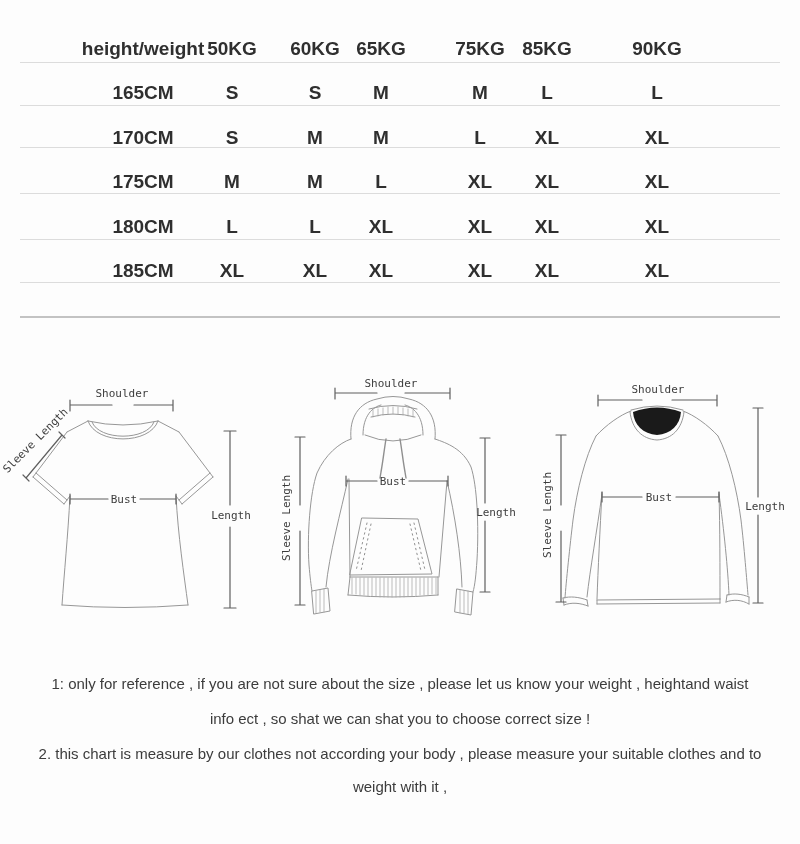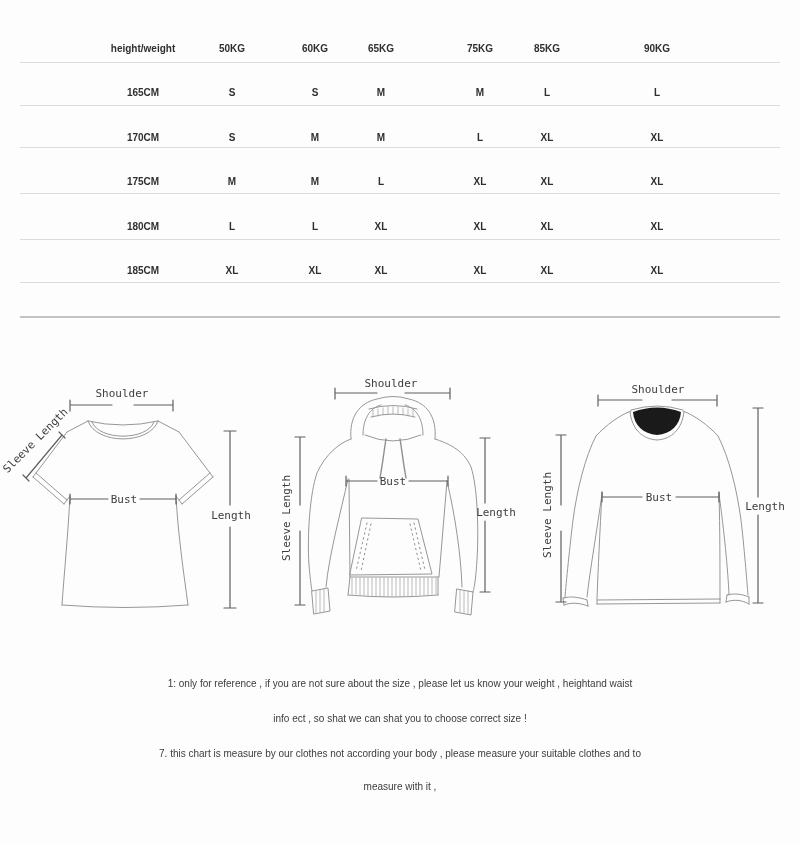--- a/index.html
+++ b/index.html
@@ -2,36 +2,36 @@
 <html><head>
 <meta charset="utf-8">
 <style>
   html,body{margin:0;padding:0;}
   body{font-family:"Liberation Sans","DejaVu Sans",sans-serif;}
   #stage{position:relative;width:800px;height:844px;background:#fdfdfd;overflow:hidden;}
 
   
   .tline{position:absolute;left:20px;width:760px;height:1px;background:#dcdcdc;}
   .tline.strong{background:#c3c3c3;height:2px;}
-  .cell{position:absolute;transform:translateX(-50%);font-weight:700;font-size:10px;
+  .cell{position:absolute;transform:translateX(-50%);font-weight:700;font-size:19px;
         line-height:20px;color:#2f2f2f;white-space:nowrap;}
   .c0{left:143px}.c1{left:232px}.c2{left:315px}.c3{left:381px}.c4{left:480px}.c5{left:547px}.c6{left:657px}
   .rh{top:39px}.r0{top:83px}.r1{top:128px}.r2{top:172px}.r3{top:217px}.r4{top:261px}
 
   
   .diagram{position:absolute;top:355px;}
   .sketch{fill:none;stroke:#979797;stroke-width:1;stroke-linecap:round;stroke-linejoin:round;}
   .sketch2{fill:none;stroke:#a9a9a9;stroke-width:0.8;stroke-linecap:round;}
   .meas{fill:none;stroke:#5f5f5f;stroke-width:1.2;stroke-linecap:round;}
   .stitch{fill:none;stroke:#8f8f8f;stroke-width:1;stroke-dasharray:1.5 3.5;}
   .lbl{fill:#3c3c3c;font-family:"DejaVu Sans Mono","Liberation Mono",monospace;font-size:11px;}
   .string{fill:none;stroke:#8f8f8f;stroke-width:1.4;stroke-linecap:round;}
 
   
-  .note{position:absolute;left:0;right:0;text-align:center;font-size:10px;color:#3c3c3c;
+  .note{position:absolute;left:0;right:0;text-align:center;font-size:15px;color:#3c3c3c;
         letter-spacing:0px;line-height:20px;}
   .n1{top:674px}.n2{top:709px}.n3{top:744px}.n4{top:777px}
 </style>
 </head>
 <body>
 
 <div id="stage">
 
   <div>
     <span class="cell c0 rh">height/weight</span>
@@ -180,17 +180,17 @@
       <text class="lbl" x="128" y="38" text-anchor="middle">Shoulder</text>
       <text class="lbl" transform="translate(21,160) rotate(-90)" text-anchor="middle">Sleeve Length</text>
       <text class="lbl" x="129" y="146" text-anchor="middle">Bust</text>
       <text class="lbl" x="235" y="155" text-anchor="middle">Length</text>
     </svg>
   </div>
 
   <div>
     <div class="note n1">1:  only for reference ,  if you are not sure about the size ,  please let us know your weight ,  heightand waist</div>
     <div class="note n2">info ect ,  so shat we can shat you to choose correct size !</div>
-    <div class="note n3">7. this chart is measure by our clothes not according your body ,  please measure your suitable clothes and to</div>
-    <div class="note n4">measure with it ,</div>
+    <div class="note n3">2. this chart is measure by our clothes not according your body ,  please measure your suitable clothes and to</div>
+    <div class="note n4">weight with it ,</div>
   </div>
 
 </div>
 
 </body></html>

